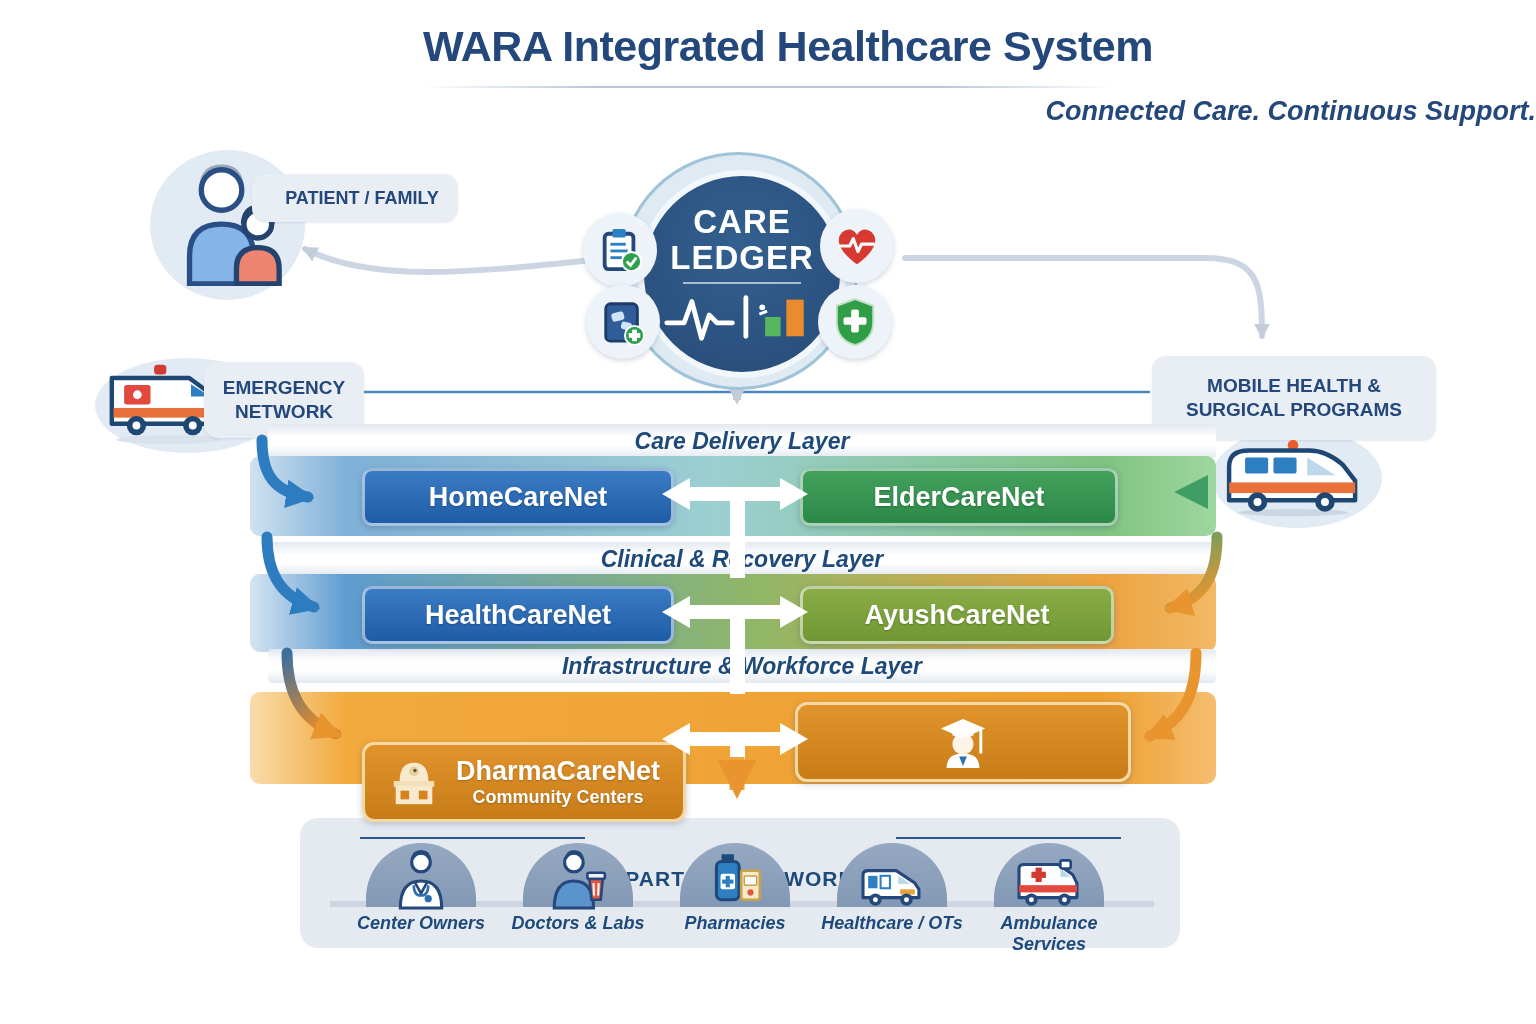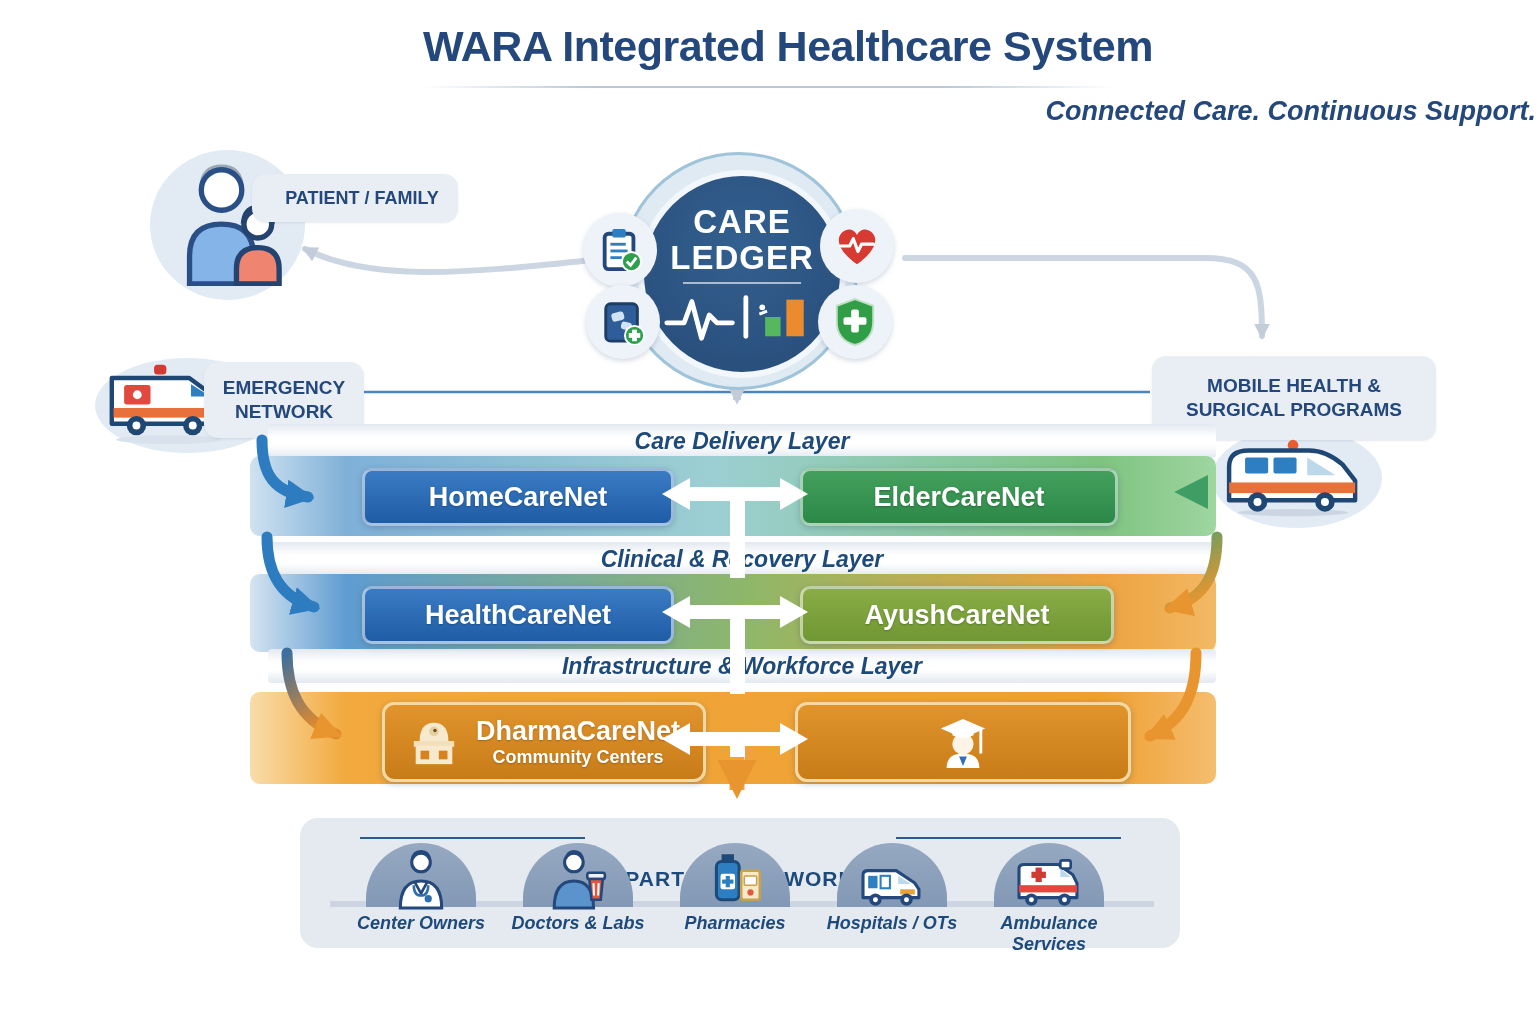--- a/index.html
+++ b/index.html
@@ -210,21 +210,21 @@
     <polygon points="0,20 28,4 28,36" fill="#fff"></polygon>
     <rect x="26" y="13" width="94" height="14" fill="#fff"></rect>
     <polygon points="146,20 118,4 118,36" fill="#fff"></polygon>
   </svg>
   <div class="stem" style="top:612px;height:82px;"></div>
 
   <div class="abs strip" style="top:649px;">
     <span>Infrastructure &amp; Workforce Layer</span>
   </div>
   <div class="abs band band3"></div>
-  <div class="abs net-btn btn-orange" style="left:362px;top:702px;width:318px;height:74px;gap:16px;margin-left:20px;">
+  <div class="abs net-btn btn-orange" style="left:362px;top:742px;width:318px;height:74px;gap:16px;">
     <svg width="52" height="52" viewBox="0 0 54 54">
       <path d="M12 27 Q12 7 27 7 Q42 7 42 27 Z" fill="#f7e9cd"></path>
       <circle cx="27" cy="16" r="5" fill="#e6cfa0"></circle>
         <circle cx="28" cy="15" r="1.8" fill="#6e5322"></circle>
       <rect x="6" y="26" width="42" height="6" fill="#f3dfb9"></rect>
       <rect x="8" y="31" width="38" height="19" fill="#f7e9cd"></rect>
       <rect x="13" y="36" width="9" height="9" fill="#d8821f"></rect>
       <rect x="32" y="36" width="9" height="9" fill="#d8821f"></rect>
     </svg>
     <span class="btn-col">
@@ -341,16 +341,16 @@
     <path d="M44 18 L54 26 H44 Z" fill="#bcd9ec"></path>
     <circle cx="16" cy="48" r="6" fill="#24487c"></circle>
       <circle cx="16" cy="48" r="2.4" fill="#fff"></circle>
     <circle cx="48" cy="48" r="6" fill="#24487c"></circle>
       <circle cx="48" cy="48" r="2.4" fill="#fff"></circle>
   </svg>
 
   <div class="abs p-label" style="left:336px;"><span>Center Owners</span></div>
   <div class="abs p-label" style="left:493px;"><span>Doctors &amp; Labs</span></div>
   <div class="abs p-label" style="left:650px;"><span>Pharmacies</span></div>
-  <div class="abs p-label" style="left:807px;"><span>Hospitals / OTs</span></div>
+  <div class="abs p-label" style="left:807px;"><span>Healthcare / OTs</span></div>
   <div class="abs p-label" style="left:964px;"><span>Ambulance Services</span></div>
 
 </div>
 
 </body></html>

